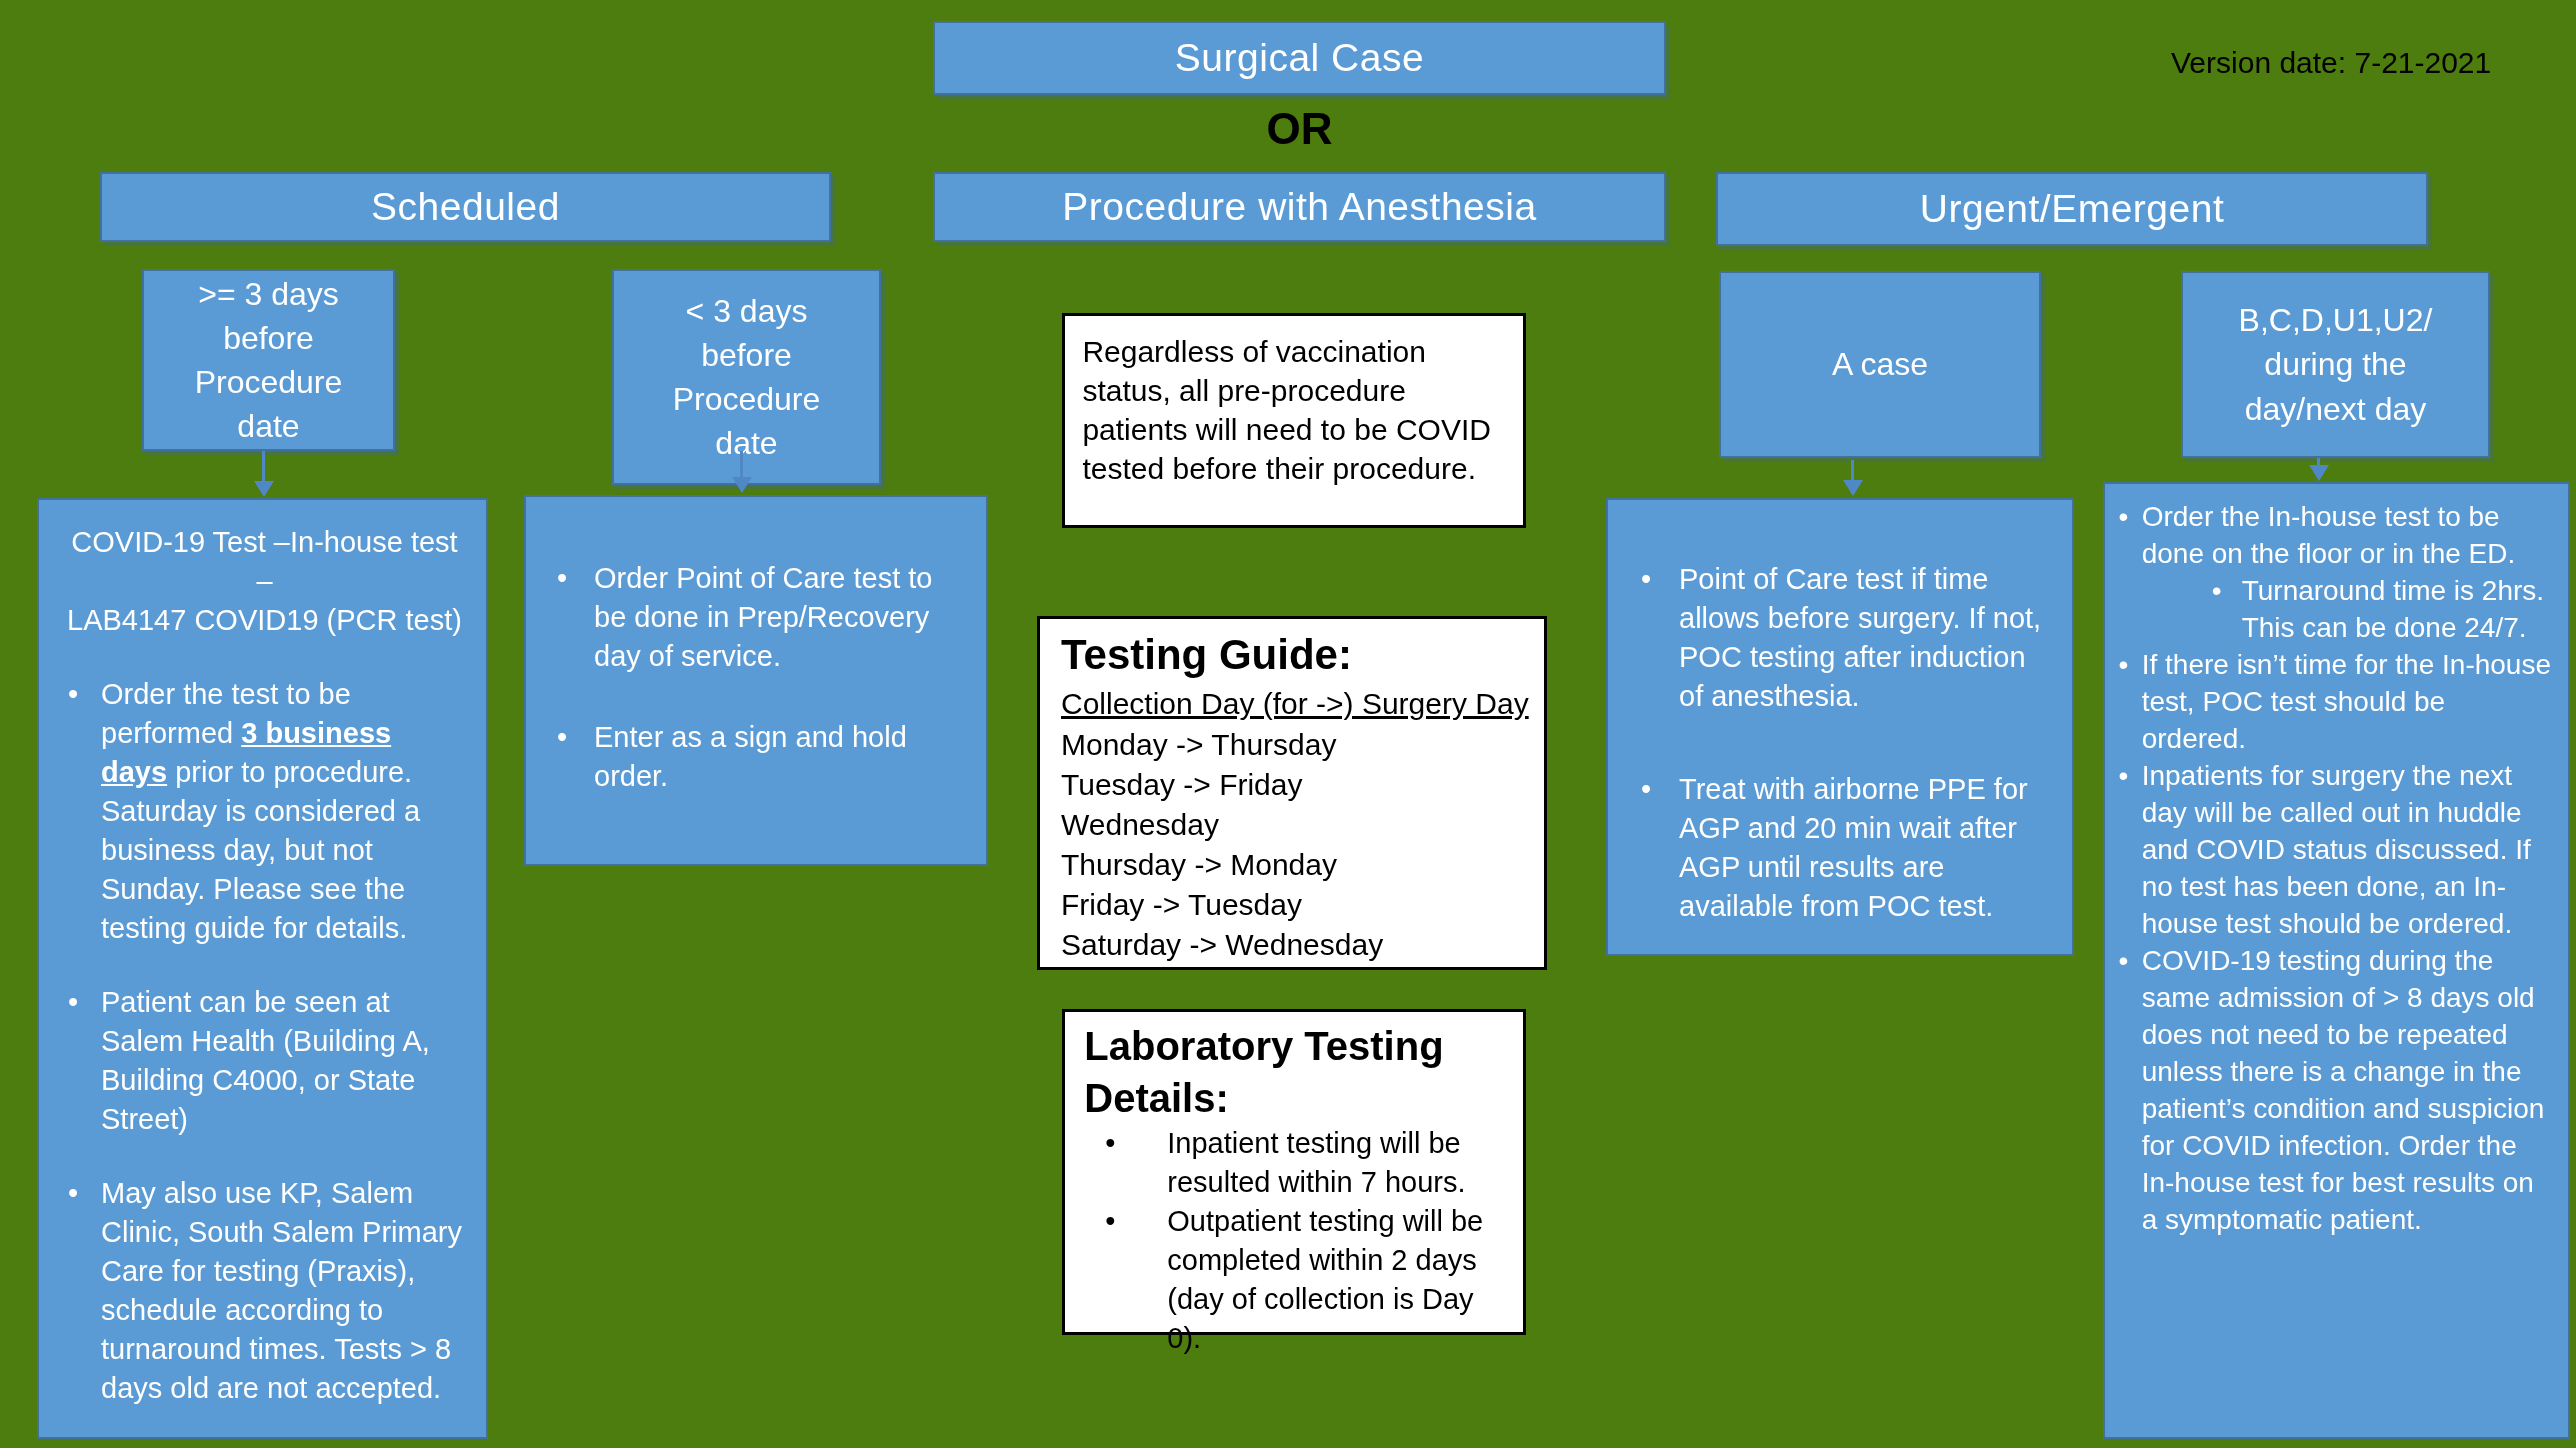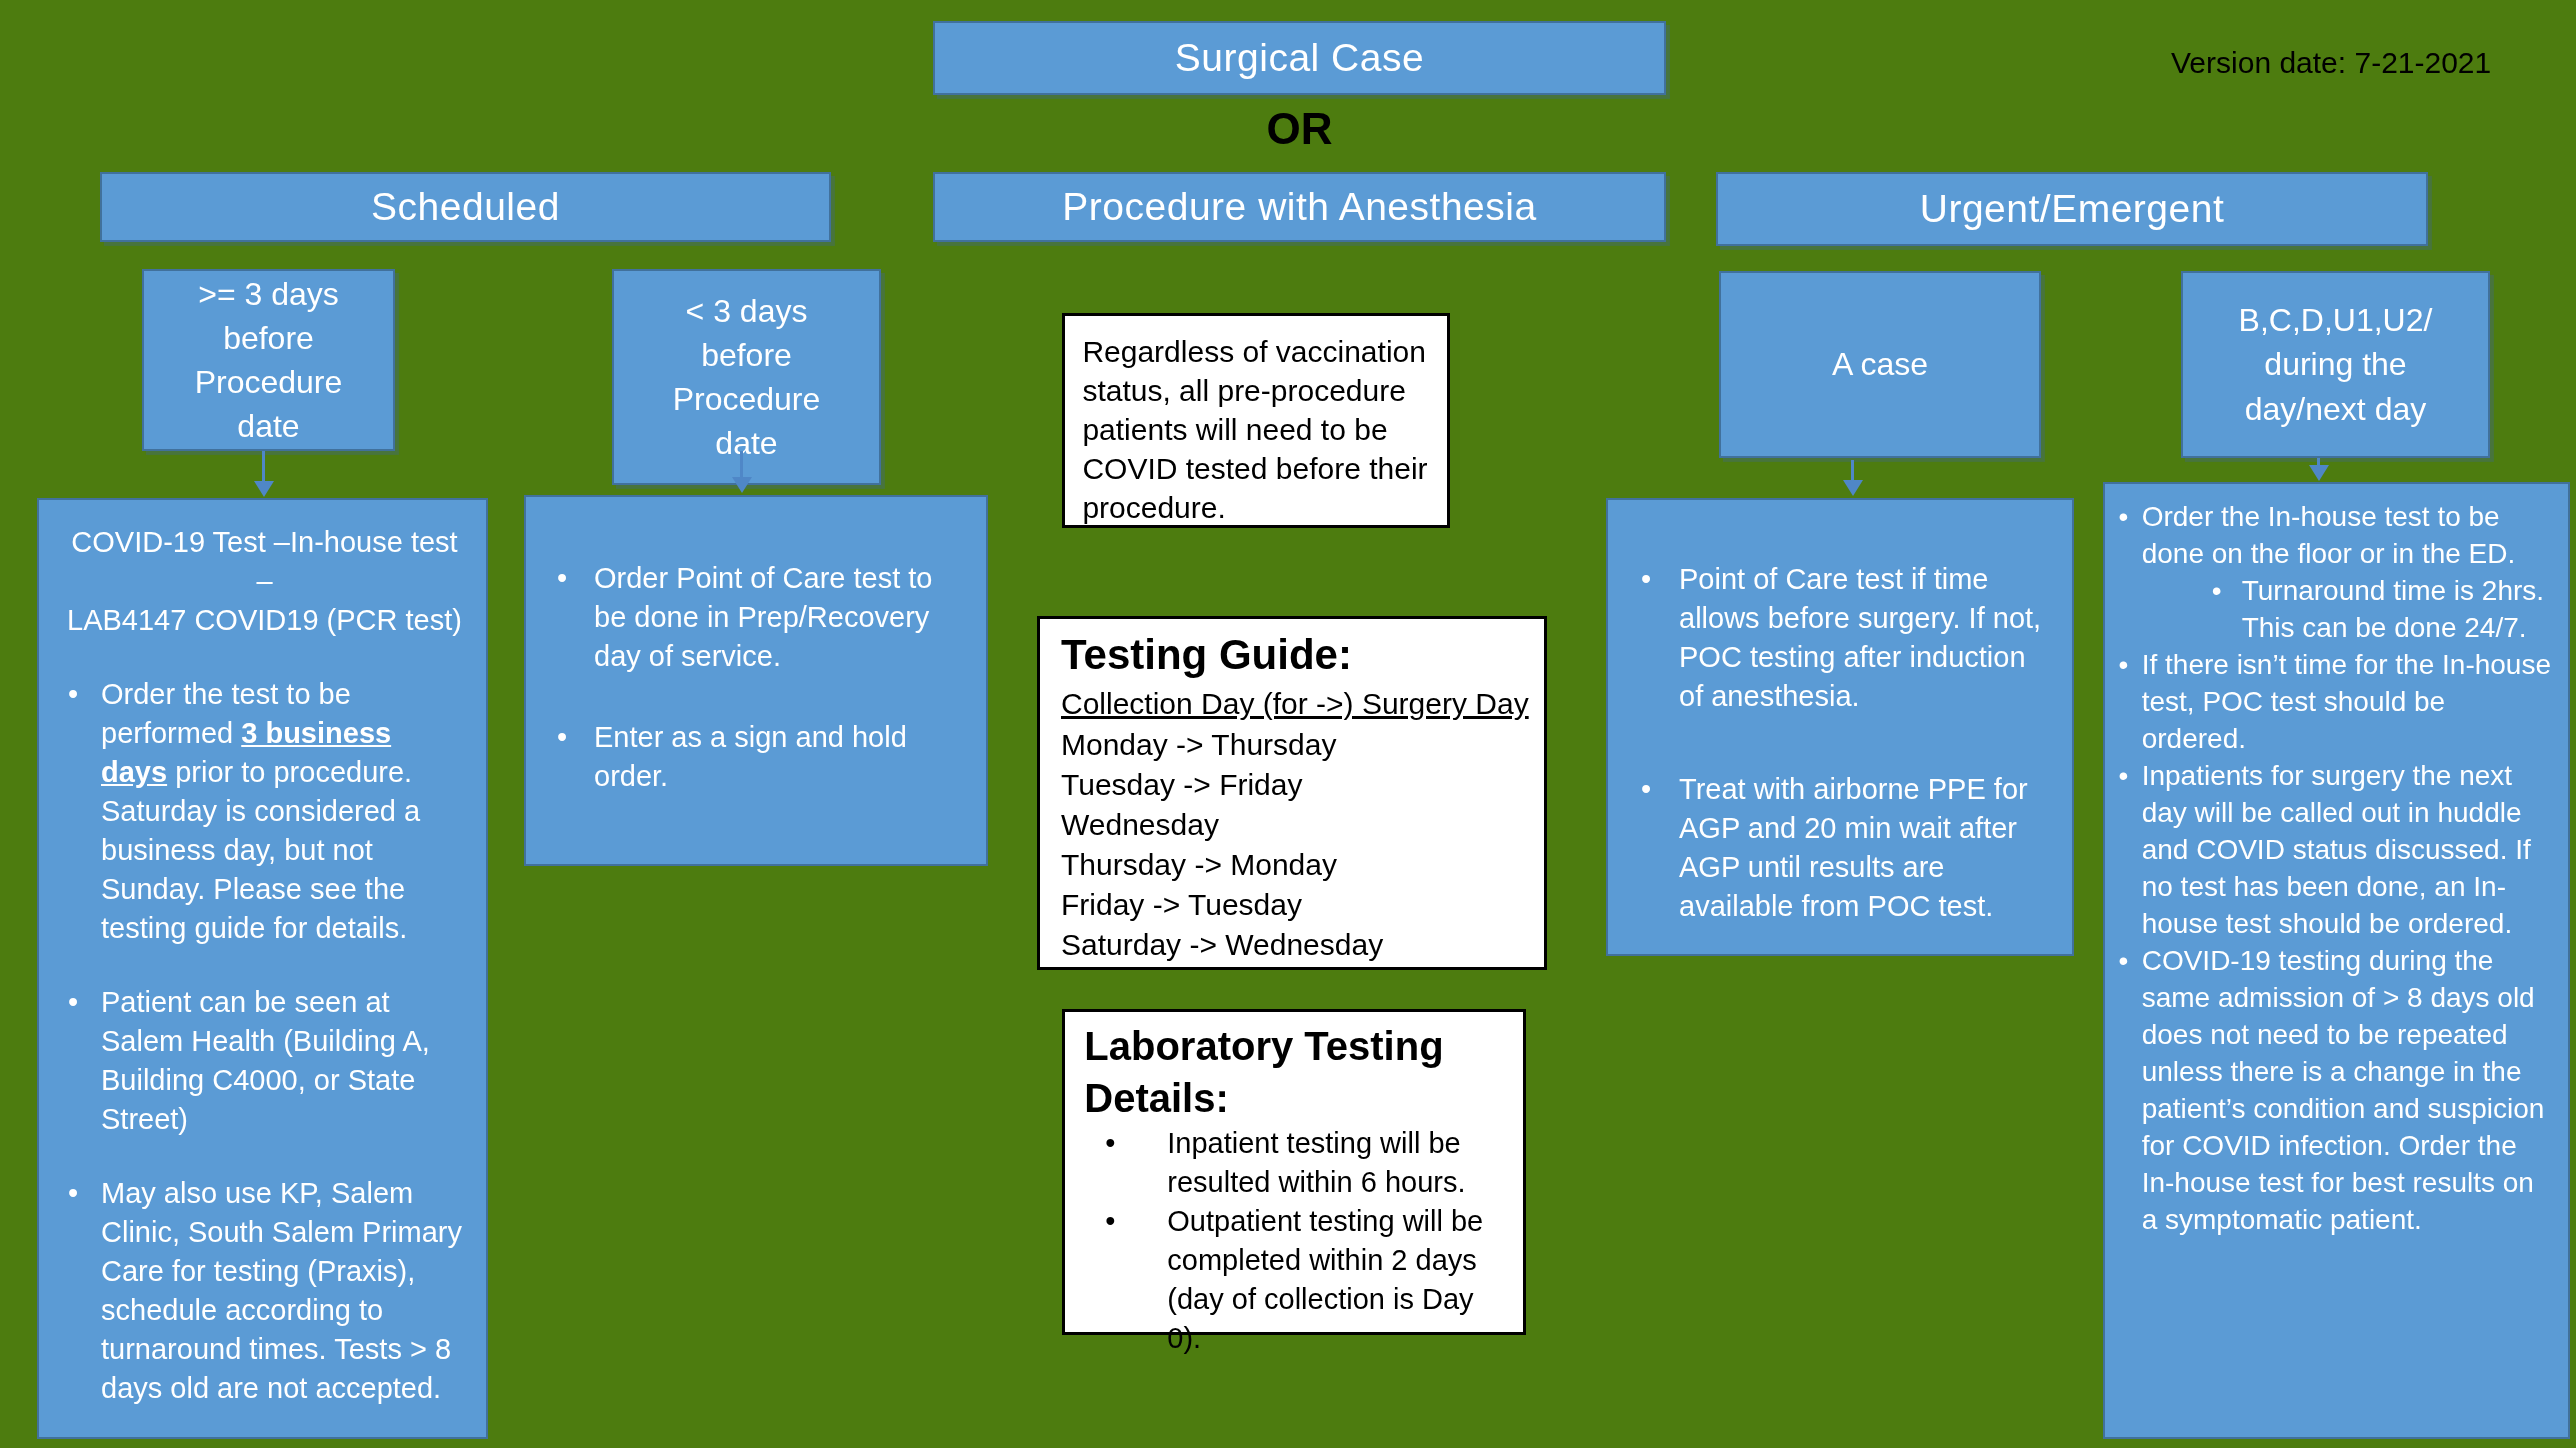--- a/index.html
+++ b/index.html
@@ -150,36 +150,36 @@
   </div>
   <div class="arrow" style="left:1841px; top:460px;">
     <div class="line" style="height:20px;"></div>
       <div class="head"></div>
   </div>
   <div class="arrow" style="left:2307px; top:458px;">
     <div class="line" style="height:6.8px;"></div>
       <div class="head"></div>
   </div>
 
-  <div class="wbox noteb" style="left:1062px; top:313px; width:388px; height:215px;">Regardless of vaccination status, all pre-procedure patients will need to be COVID tested before their procedure.</div>
+  <div class="wbox noteb" style="left:1062px; top:313px; width:464px; height:215px;">Regardless of vaccination status, all pre-procedure patients will need to be COVID tested before their procedure.</div>
 
   <div class="wbox guideb" style="left:1037px; top:616px; width:510px; height:354px;">
     <div class="gtitle">Testing Guide:</div>
     <div class="gsub">Collection Day (for -&gt;) Surgery Day</div>
     <div class="grow">Monday  -&gt;  Thursday</div>
     <div class="grow">Tuesday  -&gt;  Friday</div>
     <div class="grow">Wednesday</div>
     <div class="grow">Thursday  -&gt;  Monday</div>
     <div class="grow">Friday  -&gt;  Tuesday</div>
     <div class="grow">Saturday  -&gt;  Wednesday</div>
   </div>
 
   <div class="wbox labb" style="left:1062px; top:1009px; width:464px; height:326px;">
     <div class="ltitle">Laboratory Testing Details:</div>
-    <div class="bi">Inpatient testing will be resulted within 6 hours.</div>
+    <div class="bi">Inpatient testing will be resulted within 7 hours.</div>
     <div class="bi">Outpatient testing will be completed within 2 days (day of collection is Day 0).</div>
   </div>
 
   <div class="bigbox left-main" style="left:37px; top:498px; width:451px; height:941px;">
     <div class="heading">COVID-19 Test –In-house test –
 LAB4147  COVID19 (PCR test)</div>
     <div class="bi">
       <span>Order the test to be performed </span><span class="emph">3 business days</span><span> prior to procedure.  Saturday is considered a business day, but not Sunday.  Please see the testing guide for details.</span>
     </div>
     <div class="bi">Patient can be seen at Salem Health (Building A, Building C4000,  or State Street)</div>

